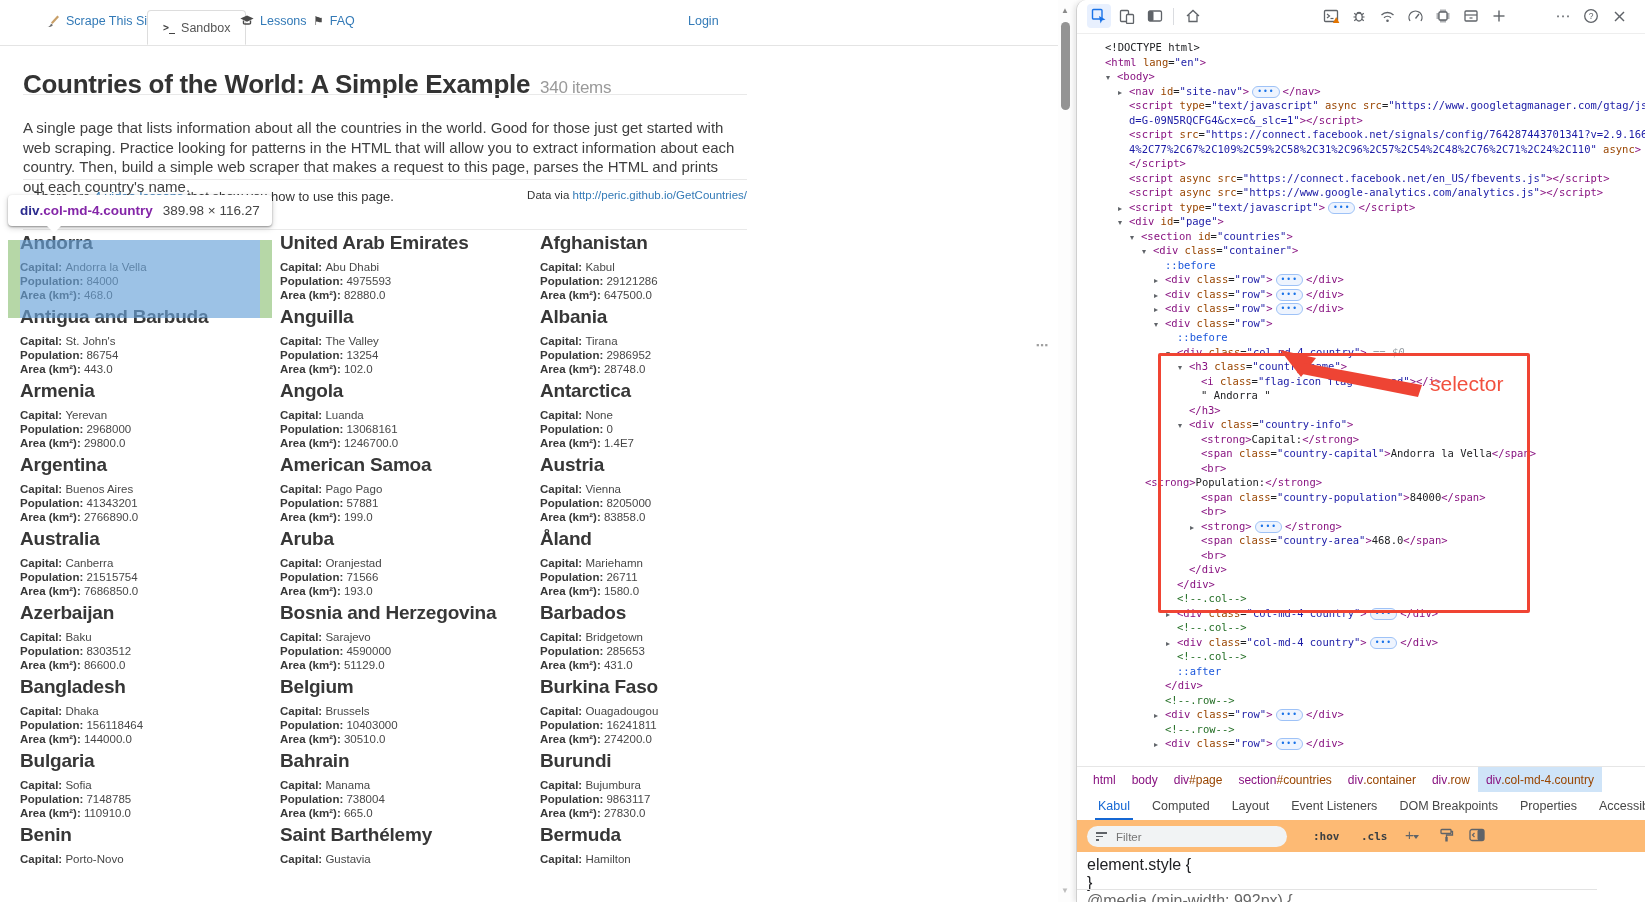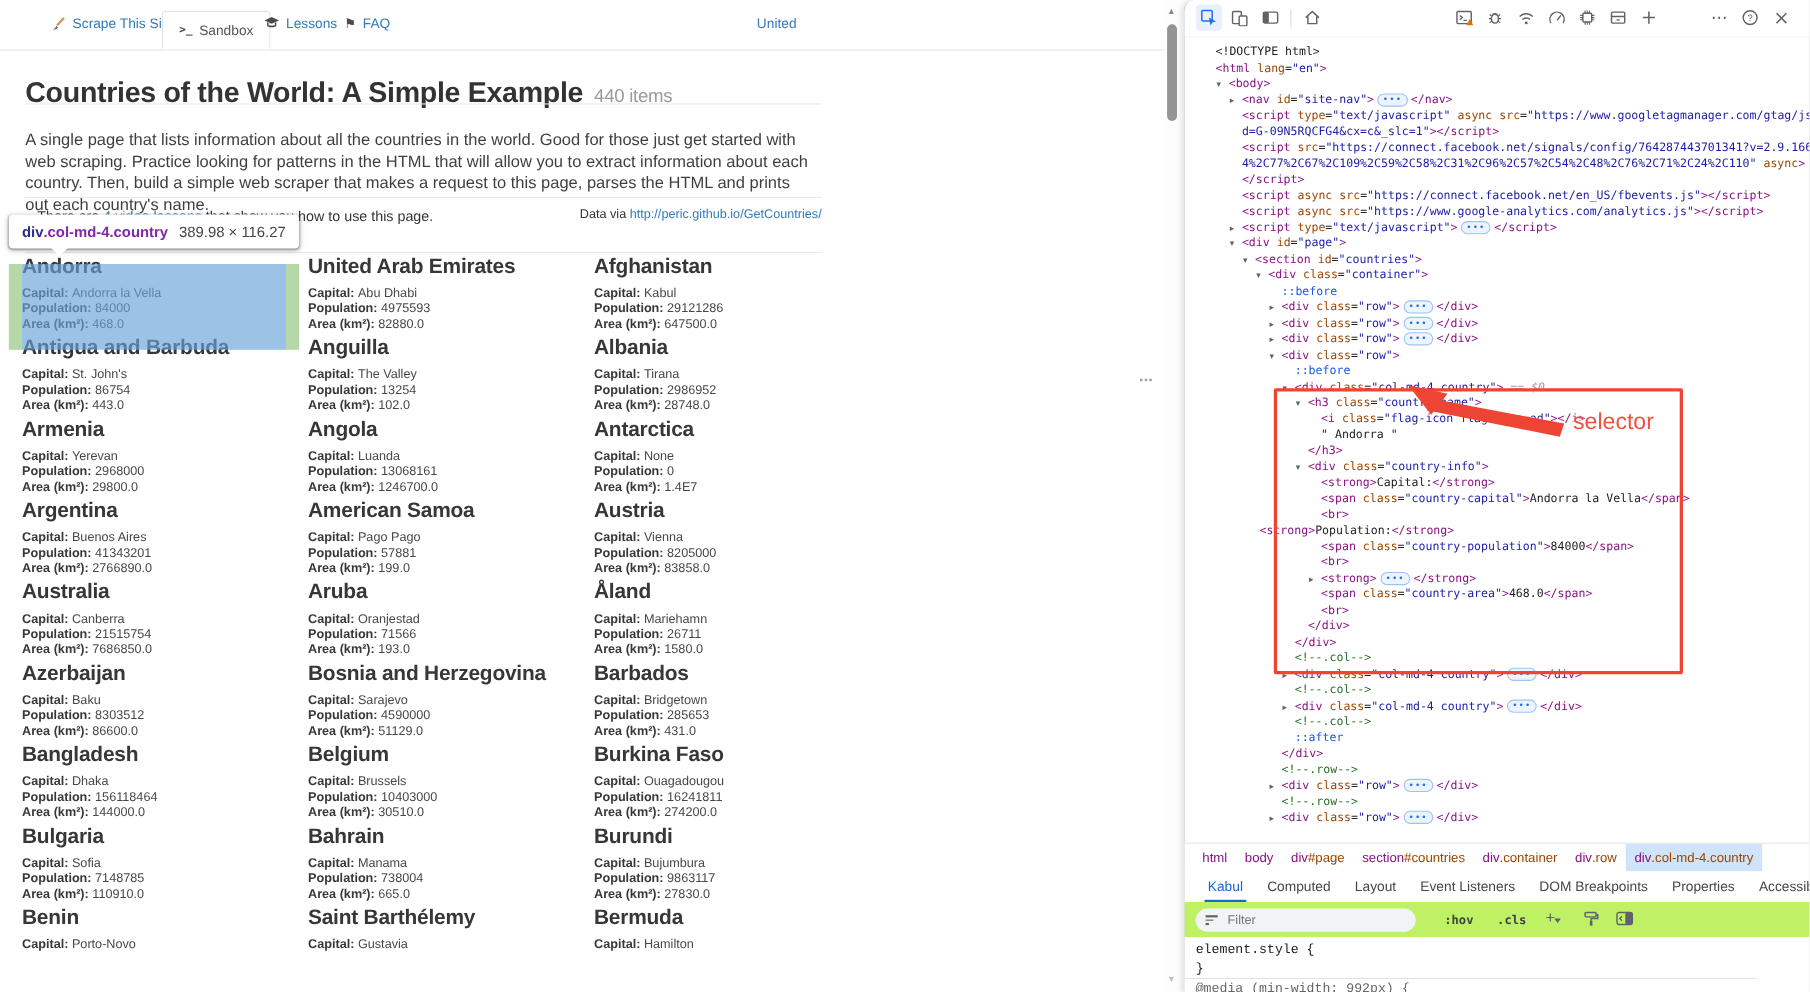--- a/index.html
+++ b/index.html
@@ -78,31 +78,31 @@
   .crumb{display:flex;align-items:center;padding:0 8px;white-space:nowrap;}
   .crumb .ct{color:#881280}.crumb .cs{color:#994500}
   .crumb.sel{background:#cfe4f8;}
 
   .dt-tabs{position:absolute;left:0;top:792px;width:569px;height:28px;border-bottom:1px solid #e6e6e6;
       display:flex;align-items:center;gap:0;font-size:12.5px;color:#474747;padding-left:10px;overflow:hidden;background:#fff;}
   .ptab{padding:0 11px;height:100%;display:flex;align-items:center;position:relative;white-space:nowrap;}
   .ptab.active{color:#1567d3;}
   .ptab.active:after{content:"";position:absolute;left:8px;right:8px;bottom:0;height:2.5px;background:#1567d3;}
 
-  .dt-filter{position:absolute;left:0;top:820px;width:569px;height:32px;display:flex;align-items:center;background:#bef264;}
+  .dt-filter{position:absolute;left:0;top:820px;width:569px;height:32px;display:flex;align-items:center;background:#fdba74;}
   .filter-pill{position:absolute;left:10px;top:6px;width:200px;height:21px;background:#f1f3f4;border-radius:11px;
       display:flex;align-items:center;padding:0 9px;box-sizing:border-box;gap:7px;}
   .filter-pill input{border:none;background:transparent;outline:none;font-size:11.5px;color:#202124;width:150px;font-family:"Liberation Sans",sans-serif;}
   .funnel span{display:block;background:#5f6368;height:1.6px;margin:2px 0;}
   .tok{font-family:"DejaVu Sans Mono",monospace;font-size:11px;color:#3c4043;font-weight:bold;}
   .plus-mini{position:relative;font-size:15px;color:#5f6368;}
   .plus-mini:after{content:"";position:absolute;right:-5px;bottom:1px;border:3px solid transparent;border-top:4px solid #5f6368;}
 
-  .dt-rules{position:absolute;left:0;top:852px;width:569px;height:50px;font-family:Liberation Mono, monospace;
-      font-size:12px;color:#202124;background:#fff;}
+  .dt-rules{position:absolute;left:0;top:852px;width:569px;height:50px;font-family:Liberation Sans, sans-serif;
+      font-size:16px;color:#202124;background:#fff;}
   .rule-line{position:absolute;left:10px;white-space:nowrap;}
   .rules-div{position:absolute;left:0;top:37px;width:520px;border-top:1px solid #e3e3e3;}
   .clipped-rule{position:absolute;left:10px;top:40px;color:#666;}
 
   svg{display:block;}
 </style>
 </head>
 <body>
 
 <div class="stage">
@@ -130,26 +130,26 @@
             <path d="M3.5,5.4 V8.2 C3.5,9.4 10.5,9.4 10.5,8.2 V5.4" fill="none" stroke="#4a4a4a" stroke-width="1.4"></path>
           </svg>
         </span>
         <span>Lessons</span>
       </a>
       <a class="nav-link" style="left:313px">
         <span style="color:#4a4a4a;font-size:12px;">⚑</span>
         <span>FAQ</span>
       </a>
       <a class="nav-link" style="left:688px">
-        <span>United</span>
+        <span>Login</span>
       </a>
     </nav>
 
     <h1 class="page-title">
-      <span>Countries of the World: A Simple Example</span><span class="items-count">440 items</span>
+      <span>Countries of the World: A Simple Example</span><span class="items-count">340 items</span>
     </h1>
 
     <div class="hr" style="top:94px"></div>
 
     <p class="desc">A single page that lists information about all the countries in the world. Good for those just get started with web scraping. Practice looking for patterns in the HTML that will allow you to extract information about each country. Then, build a simple web scraper that makes a request to this page, parses the HTML and prints out each country's name.</p>
 
     <div class="hr" style="top:179px"></div>
 
     <div class="meta-row">
       <span class="vid-icon">▶</span><span>There are </span><a class="meta-link">4 video lessons</a><span> that show you how to use this page.</span>

